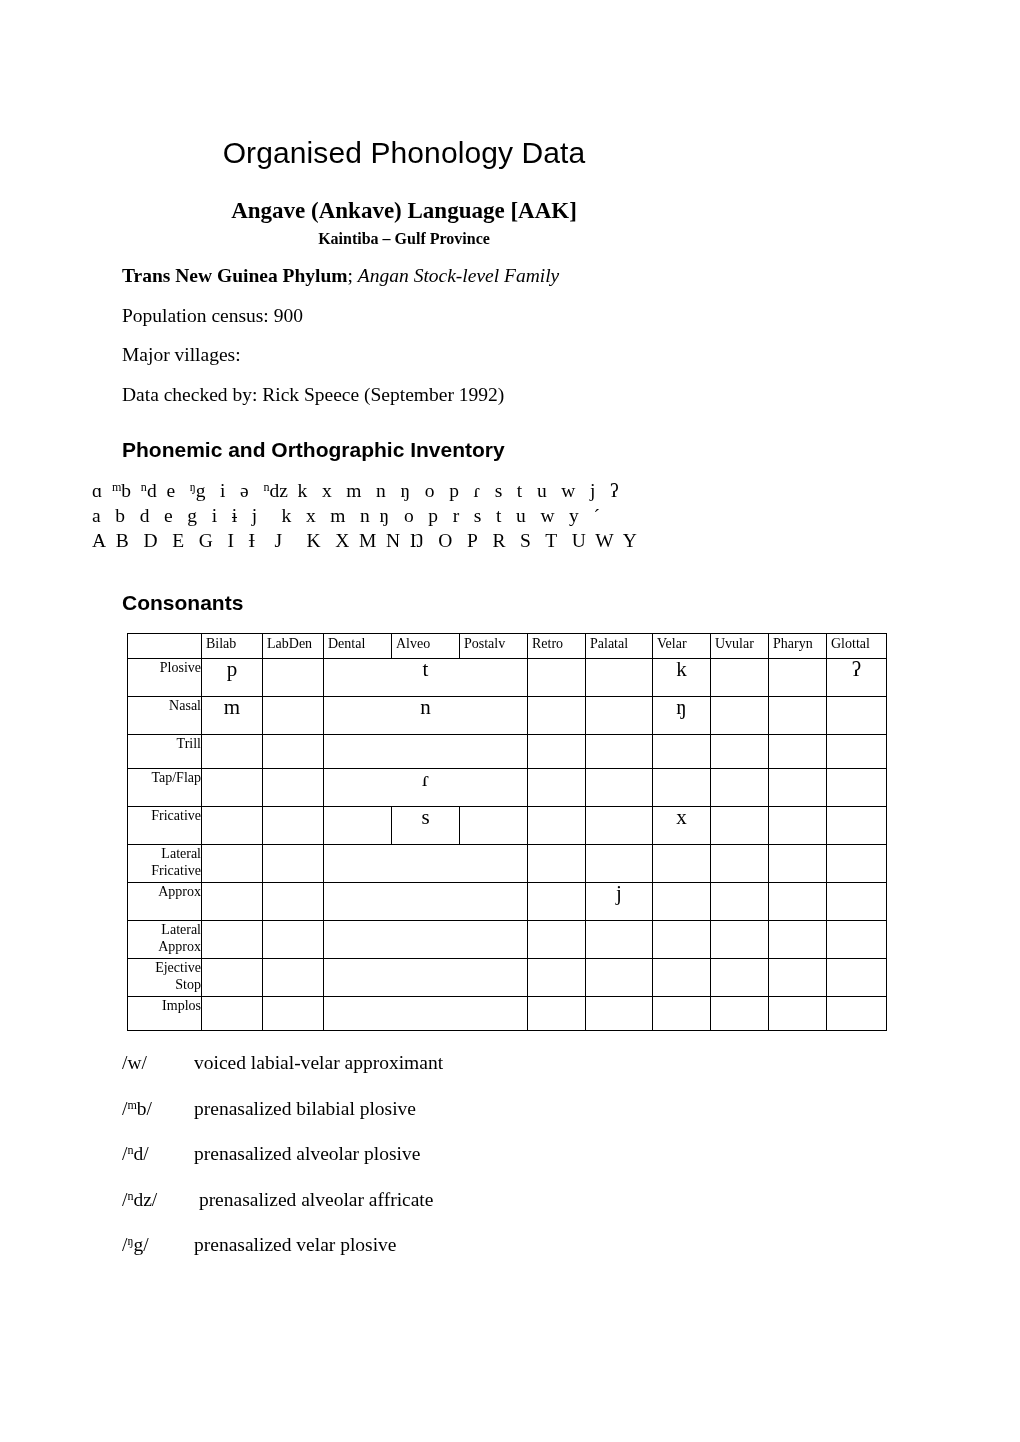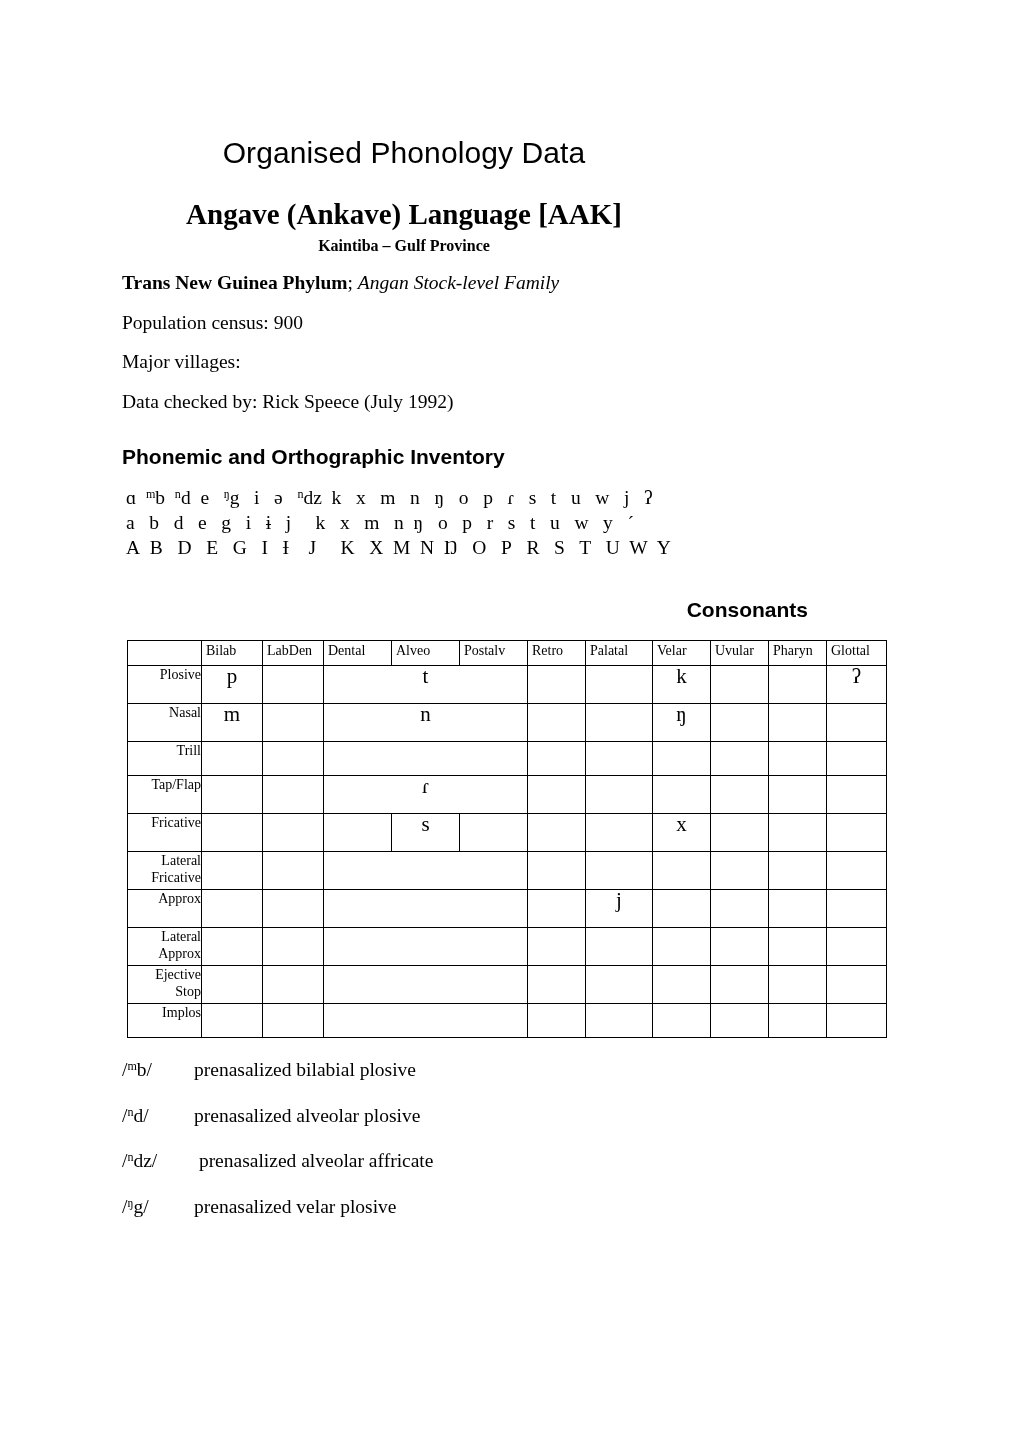--- a/index.html
+++ b/index.html
@@ -28,21 +28,21 @@
     font-family: "Liberation Sans", "DejaVu Sans", sans-serif;
     font-size: 30px;
     font-weight: 400;
     text-align: center;
     margin: 0;
     padding-top: 136px;
     letter-spacing: 0.1px;
   }
   .lang-title {
     font-family: "Liberation Serif", "DejaVu Serif", serif;
-    font-size: 29px;
+    font-size: 23px;
     font-weight: bold;
     text-align: center;
     margin: 0;
     padding-top: 28px;
   }
   .sub-title {
     font-family: "Liberation Serif", "DejaVu Serif", serif;
     font-size: 16px;
     font-weight: bold;
     text-align: center;
@@ -71,21 +71,20 @@
     font-size: 21px;
     font-weight: bold;
     padding-left: 122px;
     margin: 0;
   }
 
   
   .inventory {
     padding-left: 92px;
     padding-top: 16px;
-    margin-left: 34px;
   }
   .inv-row {
     font-size: 19.5px;
     line-height: 25px;
     white-space: pre;
     letter-spacing: 0px;
   }
   .inv-row sup {
     font-size: 0.62em;
     vertical-align: 0.46em;
@@ -161,32 +160,32 @@
 <div class="page">
 
   <h1 class="doc-title">Organised Phonology Data</h1>
   <h2 class="lang-title">Angave (Ankave) Language  [AAK]</h2>
   <div class="sub-title">Kaintiba –  Gulf Province</div>
 
   <div class="meta">
     <div class="meta-line"><span class="bold">Trans New Guinea Phylum</span><span>; </span><span class="ital">Angan Stock-level Family</span></div>
     <div class="meta-line">Population census: 900</div>
     <div class="meta-line">Major villages:</div>
-    <div class="meta-line">Data checked by: Rick Speece (July 1992)</div>
+    <div class="meta-line">Data checked by: Rick Speece (September 1992)</div>
   </div>
 
   <div class="section-heading" style="padding-top:14px;">Phonemic and Orthographic Inventory</div>
 
   <div class="inventory">
     <div class="inv-row">ɑ&nbsp; <sup>m</sup>b&nbsp; <sup>n</sup>d&nbsp; e&nbsp;&nbsp; <sup>ŋ</sup>g&nbsp;&nbsp; i&nbsp;&nbsp; ə&nbsp;&nbsp; <sup>n</sup>dz&nbsp; k&nbsp;&nbsp; x&nbsp;&nbsp; m&nbsp;&nbsp; n&nbsp;&nbsp; ŋ&nbsp;&nbsp; o&nbsp;&nbsp; p&nbsp;&nbsp; ɾ&nbsp;&nbsp; s&nbsp;&nbsp; t&nbsp;&nbsp; u&nbsp;&nbsp; w&nbsp;&nbsp; j&nbsp;&nbsp; ʔ</div>
     <div class="inv-row">a&nbsp;&nbsp; b&nbsp;&nbsp; d&nbsp;&nbsp; e&nbsp;&nbsp; g&nbsp;&nbsp; i&nbsp;&nbsp; ɨ&nbsp;&nbsp; j&nbsp;&nbsp;&nbsp;&nbsp; k&nbsp;&nbsp; x&nbsp;&nbsp; m&nbsp;&nbsp; n&nbsp; ŋ&nbsp;&nbsp; o&nbsp;&nbsp; p&nbsp;&nbsp; r&nbsp;&nbsp; s&nbsp;&nbsp; t&nbsp;&nbsp; u&nbsp;&nbsp; w&nbsp;&nbsp; y&nbsp;&nbsp; ´</div>
     <div class="inv-row">A&nbsp; B&nbsp;&nbsp; D&nbsp;&nbsp; E&nbsp;&nbsp; G&nbsp;&nbsp; I&nbsp;&nbsp; Ɨ&nbsp;&nbsp;&nbsp; J&nbsp;&nbsp;&nbsp;&nbsp; K&nbsp;&nbsp; X&nbsp; M&nbsp; N&nbsp; Ŋ&nbsp;&nbsp; O&nbsp;&nbsp; P&nbsp;&nbsp; R&nbsp;&nbsp; S&nbsp;&nbsp; T&nbsp;&nbsp; U&nbsp; W&nbsp; Y</div>
   </div>
 
-  <div class="section-heading" style="padding-top:38px;text-align:right;">Consonants</div>
+  <div class="section-heading" style="padding-top:38px;">Consonants</div>
 
   <div class="table-wrap">
     <table class="cons">
       <colgroup>
         <col style="width:74px">
           <col style="width:61px">
           <col style="width:61px">
         <col style="width:68px">
           <col style="width:68px">
           <col style="width:68px">
@@ -344,19 +343,20 @@
           <td class="cellph"></td>
           <td class="cellph"></td>
           <td class="cellph"></td>
           <td class="cellph"></td>
         </tr>
       </tbody>
     </table>
   </div>
 
   <div class="notes">
+    <div class="note"><span class="sym">/w/</span><span>voiced labial-velar approximant</span></div>
     <div class="note"><span class="sym">/<sup>m</sup>b/</span><span>prenasalized bilabial plosive</span></div>
     <div class="note"><span class="sym">/<sup>n</sup>d/</span><span>prenasalized alveolar plosive</span></div>
     <div class="note"><span class="sym">/<sup>n</sup>dz/</span><span> prenasalized alveolar affricate</span></div>
     <div class="note"><span class="sym">/<sup>ŋ</sup>g/</span><span>prenasalized velar plosive</span></div>
   </div>
 
 </div>
 
 </body></html>

